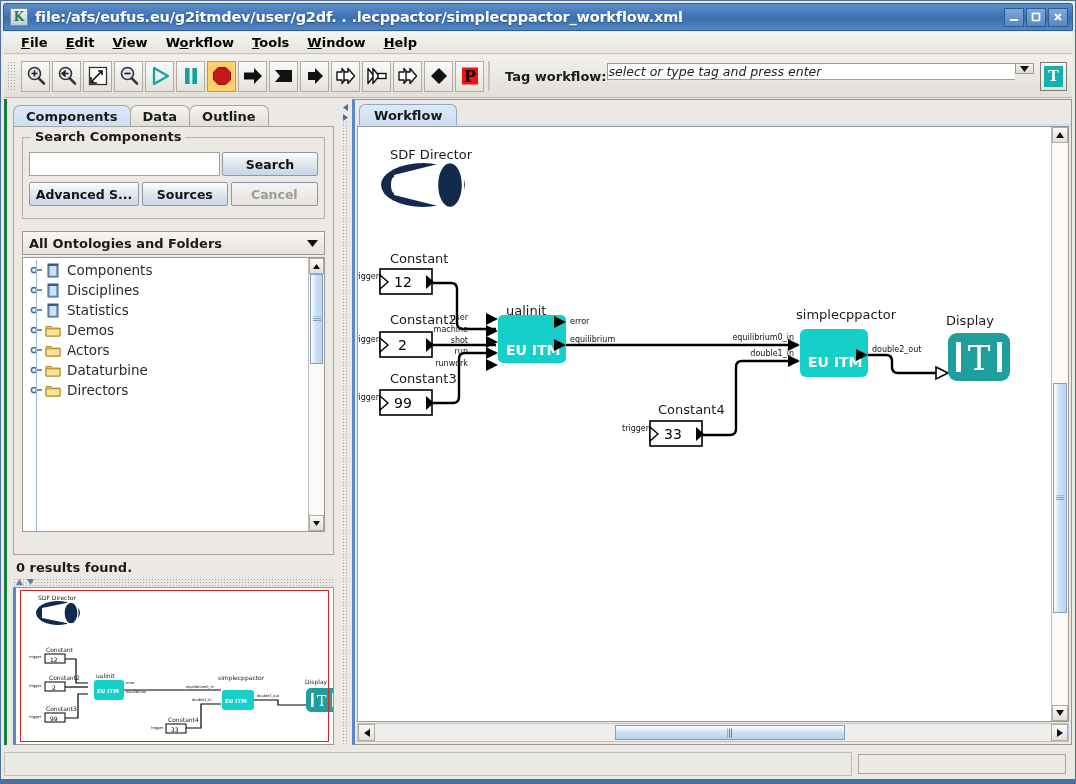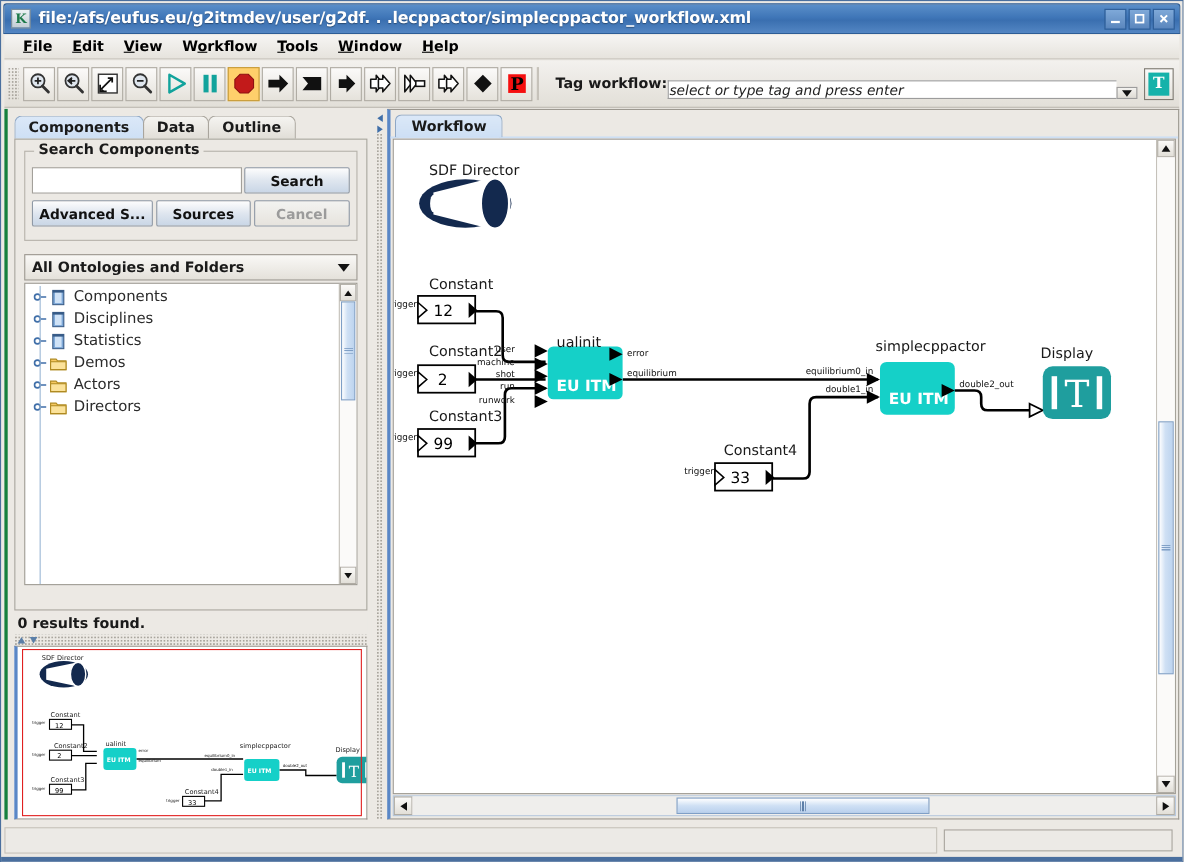--- a/index.html
+++ b/index.html
@@ -78,21 +78,21 @@
     display: flex; align-items: center; justify-content: center;
   }
   .tbtn.sel { background: #ffcf6b; border-color: #c59a3a; }
   .tbsep { width: 2px; height: 30px; background: #c6c2ba; margin: 0 3px; }
   .tag-label {
     font-size: 13px; font-weight: bold; color: #1a1a1a;
     margin-left: 12px; white-space: nowrap;
   }
   .tag-combo {
     height: 27px; flex: 1; margin-left: 0px; margin-right: 2px;
-    display: flex; align-items: flex-end; min-width: 40px;
+    display: flex; align-items: flex-start; min-width: 40px;
   }
   .tag-field {
     flex: 1; background: #ffffff; border: 1px solid #9c9c9c; border-right: none;
     display: flex; align-items: center; padding-left: 1px;
     font-style: italic; font-size: 12.5px; color: #222;
     overflow: hidden; white-space: nowrap;
   }
   .tag-arrow {
     width: 19px; background: linear-gradient(to bottom,#f4f3f0,#dedbd4);
     border: 1px solid #9c9c9c;
@@ -549,20 +549,35 @@
               </div>
               <div class="ticon">
                 <svg width="16" height="15" viewBox="0 0 16 15">
                     <path d="M1 3.5 h5 l1.4 1.6 H15 V13 H1 Z" fill="#f6c860" stroke="#b08a20"></path>
                     <path d="M1 5.8 H15 V13 H1 Z" fill="#fbe29a" stroke="#b08a20"></path>
                   </svg>
               </div>
               <div class="tlabel">Actors</div>
             </div>
 
+            <div class="tnode">
+              <div class="thandle">
+                <svg width="14" height="10" viewBox="0 0 14 10">
+                    <circle cx="4" cy="5" r="2.6" fill="none" stroke="#3f6ea8" stroke-width="1.5"></circle>
+                    <path d="M7 5 H12" stroke="#3f6ea8" stroke-width="1.5"></path>
+                  </svg>
+              </div>
+              <div class="ticon">
+                <svg width="16" height="15" viewBox="0 0 16 15">
+                    <path d="M1 3.5 h5 l1.4 1.6 H15 V13 H1 Z" fill="#f6c860" stroke="#b08a20"></path>
+                    <path d="M1 5.8 H15 V13 H1 Z" fill="#fbe29a" stroke="#b08a20"></path>
+                  </svg>
+              </div>
+              <div class="tlabel">Dataturbine</div>
+            </div>
 
             <div class="tnode">
               <div class="thandle">
                 <svg width="14" height="10" viewBox="0 0 14 10">
                     <circle cx="4" cy="5" r="2.6" fill="none" stroke="#3f6ea8" stroke-width="1.5"></circle>
                     <path d="M7 5 H12" stroke="#3f6ea8" stroke-width="1.5"></path>
                   </svg>
               </div>
               <div class="ticon">
                 <svg width="16" height="15" viewBox="0 0 16 15">

